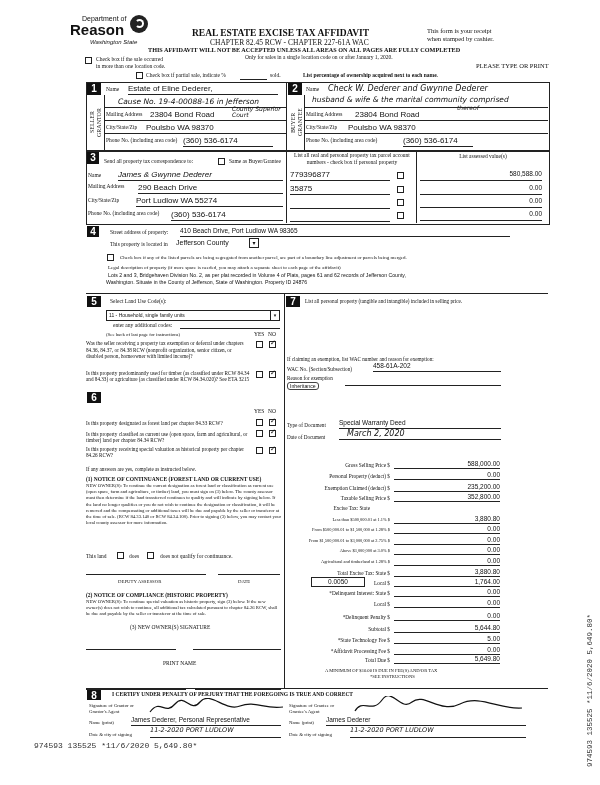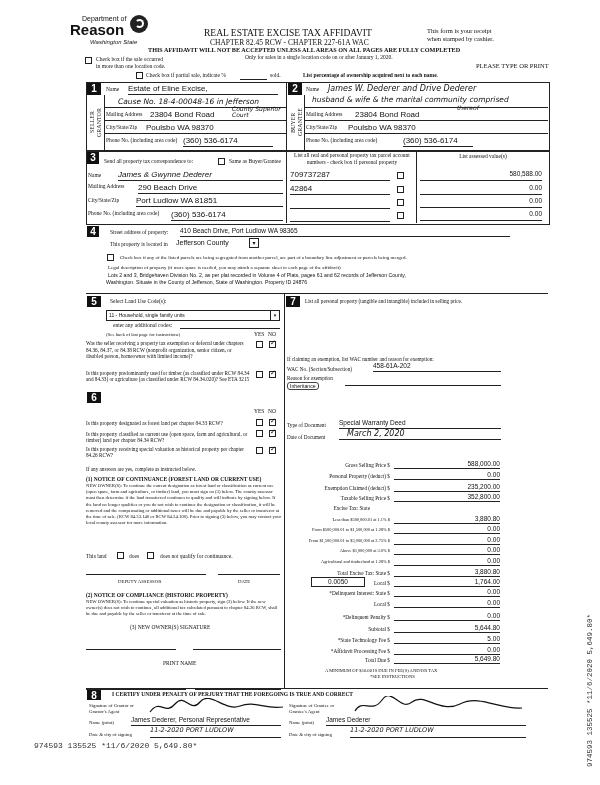--- a/index.html
+++ b/index.html
@@ -24,21 +24,21 @@
 <body>
 
 <div class="abs" style="left:70px;top:15px;width:90px;height:32px;">
   <div class="abs sans" style="left:12px;top:0;font-size:7px;">Department of</div>
   <div class="abs sans" style="left:0;top:6px;font-size:15px;font-weight:bold;">Reason</div>
   <div class="abs" style="left:60px;top:0px;width:18px;height:18px;border-radius:50%;background:#222;">
     <div style="position:absolute;left:5px;top:4px;width:9px;height:9px;border-radius:50%;border:2px solid #fff;border-left-color:transparent;box-sizing:border-box;"></div>
   </div>
   <div class="abs sans" style="left:20px;top:24px;font-size:6px;font-style:italic;">Washington State</div>
 </div>
-<div class="abs" style="left:204px;top:28px;font-size:9.5px;font-weight:normal;text-align:center;">REAL ESTATE EXCISE TAX AFFIDAVIT</div>
+<div class="abs" style="left:192px;top:28px;font-size:9.5px;font-weight:bold;text-align:center;">REAL ESTATE EXCISE TAX AFFIDAVIT</div>
 <div class="abs" style="left:210px;top:38px;font-size:7.5px;">CHAPTER 82.45 RCW - CHAPTER 227-61A WAC</div>
 <div class="abs small" style="left:427px;top:27px;">This form is your receipt</div>
 <div class="abs small" style="left:427px;top:35px;">when stamped by cashier.</div>
 <div class="abs" style="left:148px;top:46px;font-size:6.2px;font-weight:bold;">THIS AFFIDAVIT WILL NOT BE ACCEPTED UNLESS ALL AREAS ON ALL PAGES ARE FULLY COMPLETED</div>
 <div class="abs tiny" style="left:245px;top:54px;">Only for sales in a single location code on or after January 1, 2020.</div>
 <div class="cb" style="left:85px;top:57px;"></div>
 <div class="abs tiny" style="left:96px;top:56px;">Check box if the sale occurred</div>
 <div class="abs tiny" style="left:96px;top:63px;">in more than one location code.</div>
 <div class="abs small" style="left:476px;top:62px;">PLEASE TYPE OR PRINT</div>
 <div class="cb" style="left:136px;top:72px;"></div>
@@ -47,38 +47,38 @@
 <div class="abs tiny" style="left:270px;top:72px;">sold.</div>
 <div class="abs tiny" style="left:303px;top:72px;font-weight:bold;">List percentage of ownership acquired next to each name.</div>
 
 <div class="abs box" style="left:86px;top:82px;width:462px;height:68px;"></div>
 <div class="abs" style="left:286px;top:82px;width:1px;height:70px;background:#222;"></div>
 
 <div class="secnum" style="left:87px;top:83px;width:14px;height:12px;">1</div>
 <div class="vlabel" style="left:89px;top:100px;width:14px;height:45px;">SELLER GRANTOR</div>
 <div class="abs" style="left:104px;top:95px;width:1px;height:55px;background:#222;"></div>
 <div class="abs tiny" style="left:106px;top:86px;">Name</div>
-<div class="abs fill uline" style="left:128px;top:84px;width:150px;height:10px;">Estate of Eline Excise,</div>
-<div class="abs hand" style="left:118px;top:97px;font-size:7.5px;">Cause No. 18-4-00048-16 in Jefferson</div>
+<div class="abs fill uline" style="left:128px;top:84px;width:150px;height:10px;">Estate of Eline Dederer,</div>
+<div class="abs hand" style="left:118px;top:97px;font-size:7.5px;">Cause No. 19-4-00088-16 in Jefferson</div>
 <div class="abs" style="left:104px;top:107px;width:182px;height:1px;background:#222;"></div>
 <div class="abs tiny" style="left:106px;top:111px;">Mailing Address</div>
 <div class="abs fill" style="left:150px;top:110px;">23804 Bond Road</div>
 <div class="abs hand" style="left:232px;top:106px;font-size:6px;width:50px;line-height:6px;">County Superior Court</div>
 <div class="abs" style="left:104px;top:120px;width:182px;height:1px;background:#222;"></div>
 <div class="abs tiny" style="left:106px;top:124px;">City/State/Zip</div>
 <div class="abs fill" style="left:146px;top:123px;">Poulsbo WA 98370</div>
 <div class="abs" style="left:104px;top:133px;width:182px;height:1px;background:#222;"></div>
 <div class="abs tiny" style="left:106px;top:137px;">Phone No. (including area code)</div>
 <div class="abs fill uline" style="left:183px;top:136px;width:90px;height:10px;">(360) 536-6174</div>
 
 <div class="secnum" style="left:288px;top:83px;width:14px;height:12px;">2</div>
 <div class="vlabel" style="left:290px;top:100px;width:14px;height:45px;">BUYER GRANTEE</div>
 <div class="abs" style="left:304px;top:95px;width:1px;height:55px;background:#222;"></div>
 <div class="abs tiny" style="left:306px;top:86px;">Name</div>
-<div class="abs hand" style="left:328px;top:84px;font-size:8px;white-space:nowrap;">James W. Dederer and Drive Dederer</div>
+<div class="abs hand" style="left:328px;top:84px;font-size:8px;white-space:nowrap;">Check W. Dederer and Gwynne Dederer</div>
 <div class="abs hand" style="left:312px;top:95px;font-size:7.5px;white-space:nowrap;">husband &amp; wife &amp; the marital community comprised</div>
 <div class="abs hand" style="left:457px;top:104px;font-size:6px;">thereof</div>
 <div class="abs" style="left:304px;top:107px;width:244px;height:1px;background:#222;"></div>
 <div class="abs tiny" style="left:306px;top:111px;">Mailing Address</div>
 <div class="abs fill" style="left:355px;top:110px;">23804 Bond Road</div>
 <div class="abs" style="left:304px;top:120px;width:244px;height:1px;background:#222;"></div>
 <div class="abs tiny" style="left:306px;top:124px;">City/State/Zip</div>
 <div class="abs fill uline" style="left:348px;top:123px;width:70px;height:10px;">Poulsbo WA 98370</div>
 <div class="abs" style="left:304px;top:133px;width:244px;height:1px;background:#222;"></div>
 <div class="abs tiny" style="left:306px;top:137px;">Phone No. (including area code)</div>
@@ -92,31 +92,31 @@
 <div class="abs" style="left:286px;top:150px;width:1px;height:73px;background:#222;"></div>
 <div class="abs" style="left:416px;top:150px;width:1px;height:73px;background:#222;"></div>
 <div class="abs tiny" style="left:290px;top:152px;width:124px;text-align:center;">List all real and personal property tax parcel account numbers - check box if personal property</div>
 <div class="abs tiny" style="left:420px;top:153px;width:126px;text-align:center;">List assessed value(s)</div>
 
 <div class="abs tiny" style="left:88px;top:172px;">Name</div>
 <div class="abs fill uline" style="left:118px;top:170px;width:165px;height:10px;font-style:italic;">James &amp; Gwynne Dederer</div>
 <div class="abs tiny" style="left:88px;top:183px;">Mailing Address</div>
 <div class="abs fill uline" style="left:138px;top:183px;width:145px;height:10px;">290 Beach Drive</div>
 <div class="abs tiny" style="left:88px;top:197px;">City/State/Zip</div>
-<div class="abs fill uline" style="left:136px;top:196px;width:147px;height:10px;">Port Ludlow WA 81851</div>
+<div class="abs fill uline" style="left:136px;top:196px;width:147px;height:10px;">Port Ludlow WA 55274</div>
 <div class="abs tiny" style="left:88px;top:210px;">Phone No. (including area code)</div>
 <div class="abs fill uline" style="left:171px;top:210px;width:112px;height:10px;">(360) 536-6174</div>
 
 <div>
-  <div class="abs fill uline" style="left:290px;top:170px;width:100px;height:10px;">709737287</div>
+  <div class="abs fill uline" style="left:290px;top:170px;width:100px;height:10px;">779396877</div>
   <div class="cb" style="left:397px;top:172px;"></div>
   <div class="abs uline amt" style="left:420px;top:170px;width:122px;height:10px;">580,588.00</div>
 </div>
 <div>
-  <div class="abs fill uline" style="left:290px;top:184px;width:100px;height:10px;">42864</div>
+  <div class="abs fill uline" style="left:290px;top:184px;width:100px;height:10px;">35875</div>
   <div class="cb" style="left:397px;top:186px;"></div>
   <div class="abs uline amt" style="left:420px;top:184px;width:122px;height:10px;">0.00</div>
 </div>
 <div>
   <div class="abs fill uline" style="left:290px;top:198px;width:100px;height:10px;"></div>
   <div class="cb" style="left:397px;top:199px;"></div>
   <div class="abs uline amt" style="left:420px;top:197px;width:122px;height:10px;">0.00</div>
 </div>
 <div>
   <div class="abs fill uline" style="left:290px;top:211px;width:100px;height:10px;"></div>

